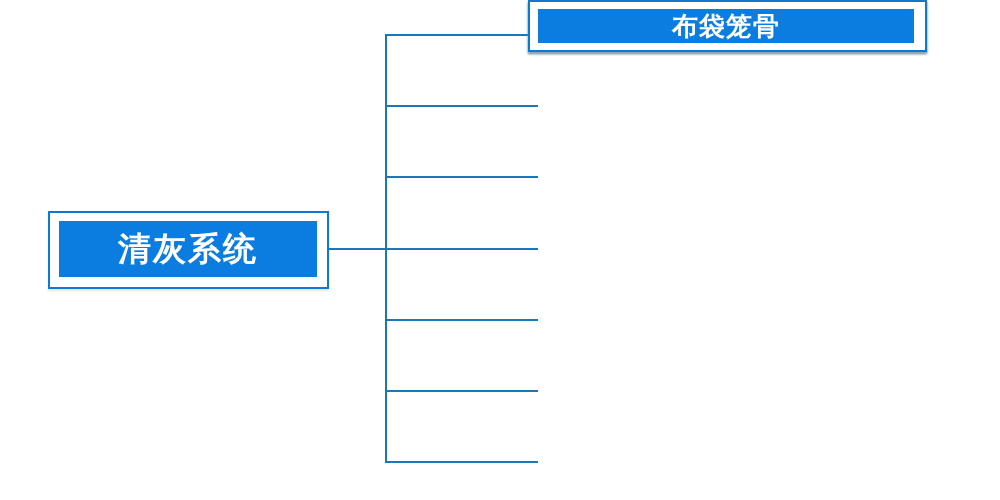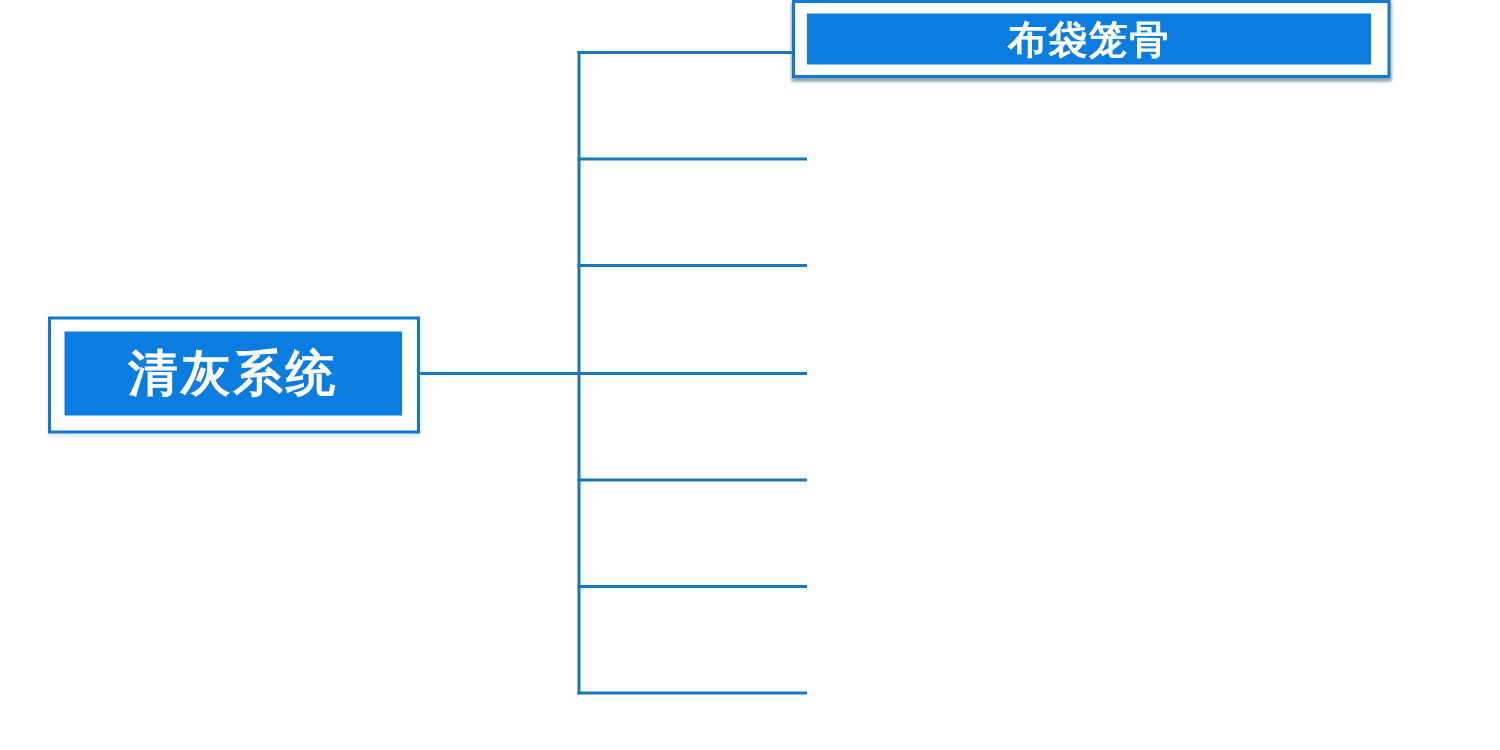--- a/index.html
+++ b/index.html
@@ -24,21 +24,21 @@
   .node-inner{
     position:absolute;
     background:var(--fill);
     color:var(--text);
     display:flex;align-items:center;justify-content:center;
     font-weight:bold;
     letter-spacing:1px;
   }
 
   
-  .root-node{left:32px;top:211px;width:248px;height:78px;}
+  .root-node{left:48px;top:211px;width:281px;height:78px;}
   .root-node .node-inner{left:9px;top:8px;right:10px;bottom:10px;font-size:33px;letter-spacing:2px;}
 
   
   .child-node{left:528px;width:399px;height:52px;}
   .child-node .node-inner{left:8px;top:7px;right:11px;bottom:7px;font-size:26px;text-align:right;}
   .child-node:nth-of-type(1){top:9px;}
   .child-node:nth-of-type(2){top:80px;}
   .child-node:nth-of-type(3){top:151px;}
   .child-node:nth-of-type(4){top:223px;}
   .child-node:nth-of-type(5){top:294px;}

